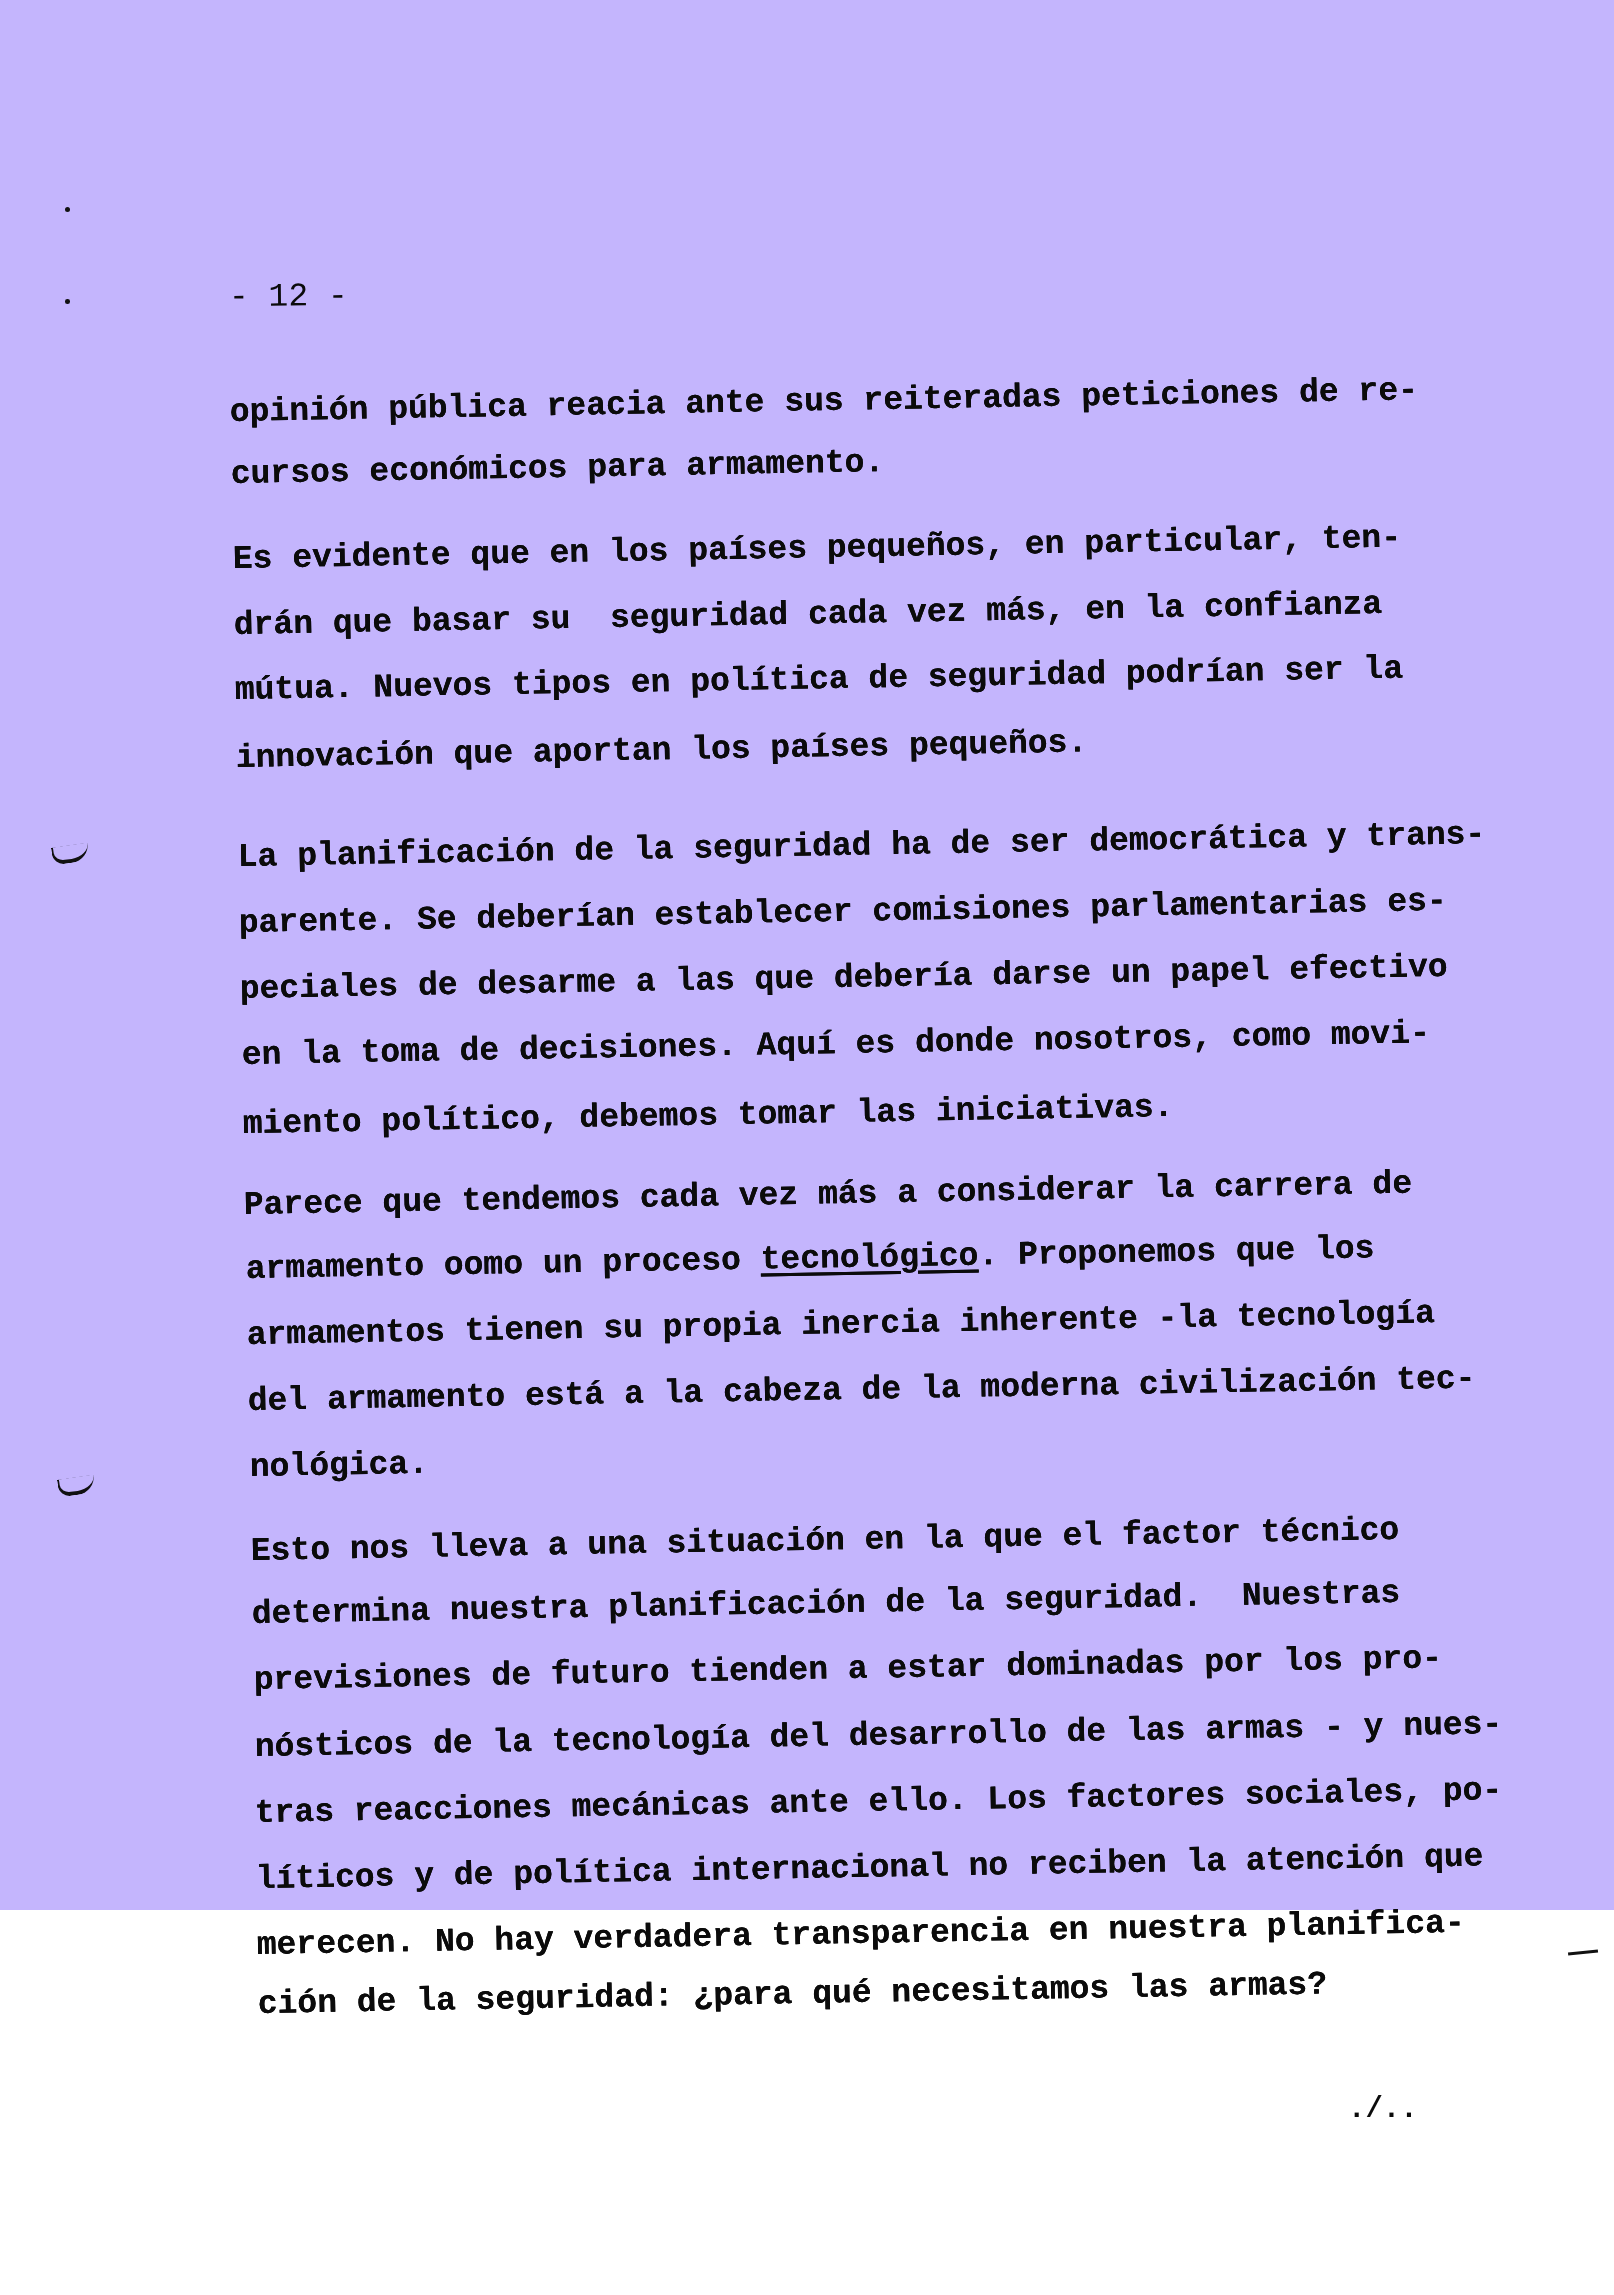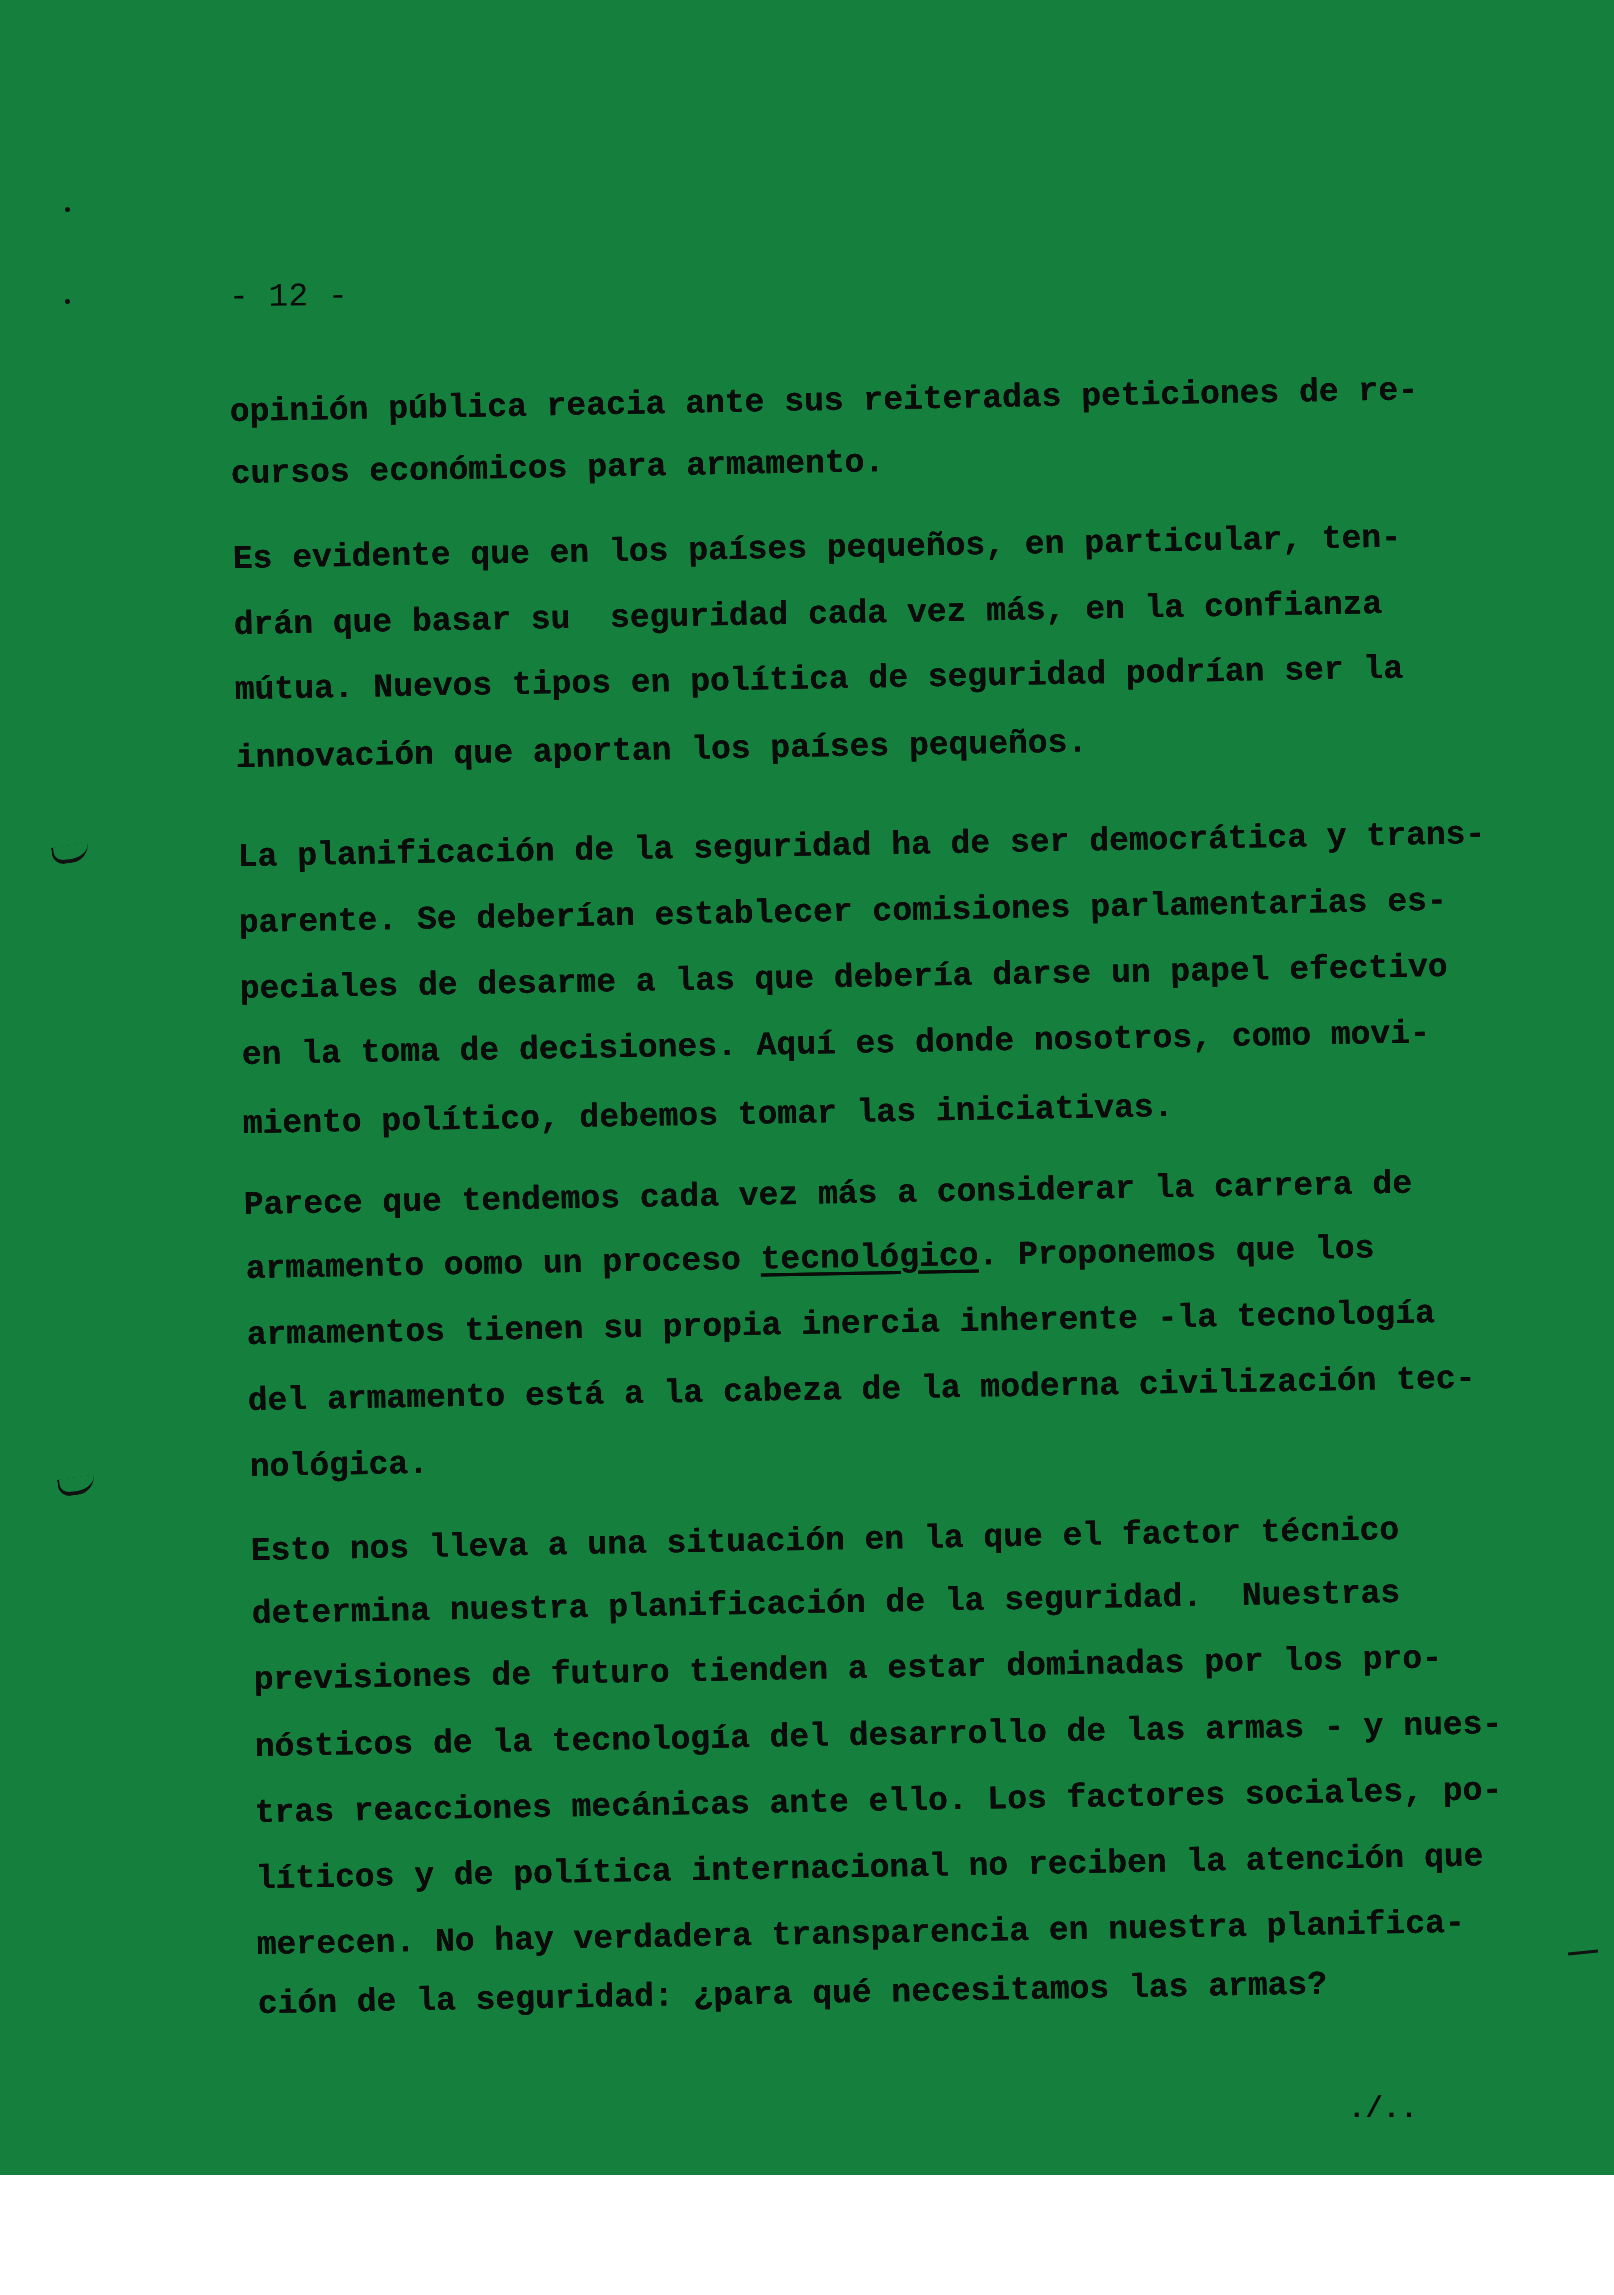--- a/index.html
+++ b/index.html
@@ -12,22 +12,22 @@
     height: 2295px;
     position: relative;
     overflow: hidden;
     font-family: "Liberation Mono", "DejaVu Sans Mono", monospace;
     color: #0b0b0b;
   }
   .page {
     position: absolute;
     left: 0; top: 0;
     width: 1614px;
-    height: 2175px;
-    background: #15803d;
+    height: 1910px;
+    background: #c4b5fd;
   }
   .line {
     position: absolute;
     white-space: pre;
     font-size: 33px;
     line-height: 33px;
     height: 33px;
     letter-spacing: 0px;
     font-weight: 700;
     transform-origin: 0 25px;

